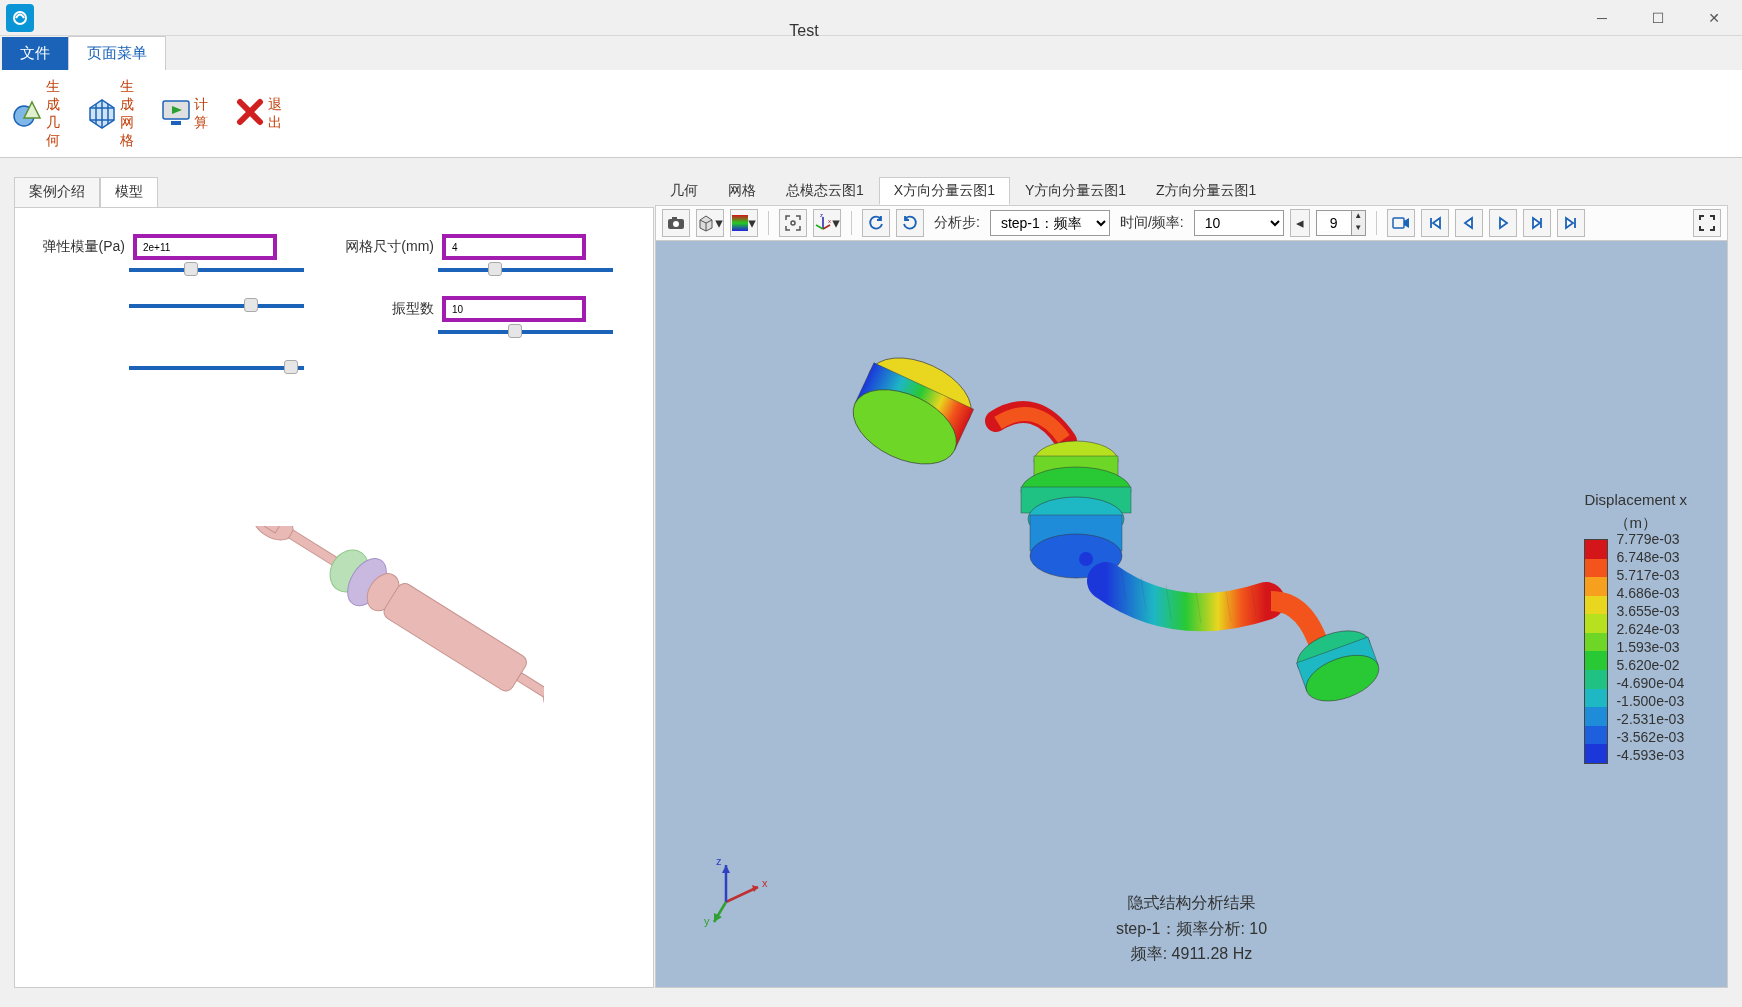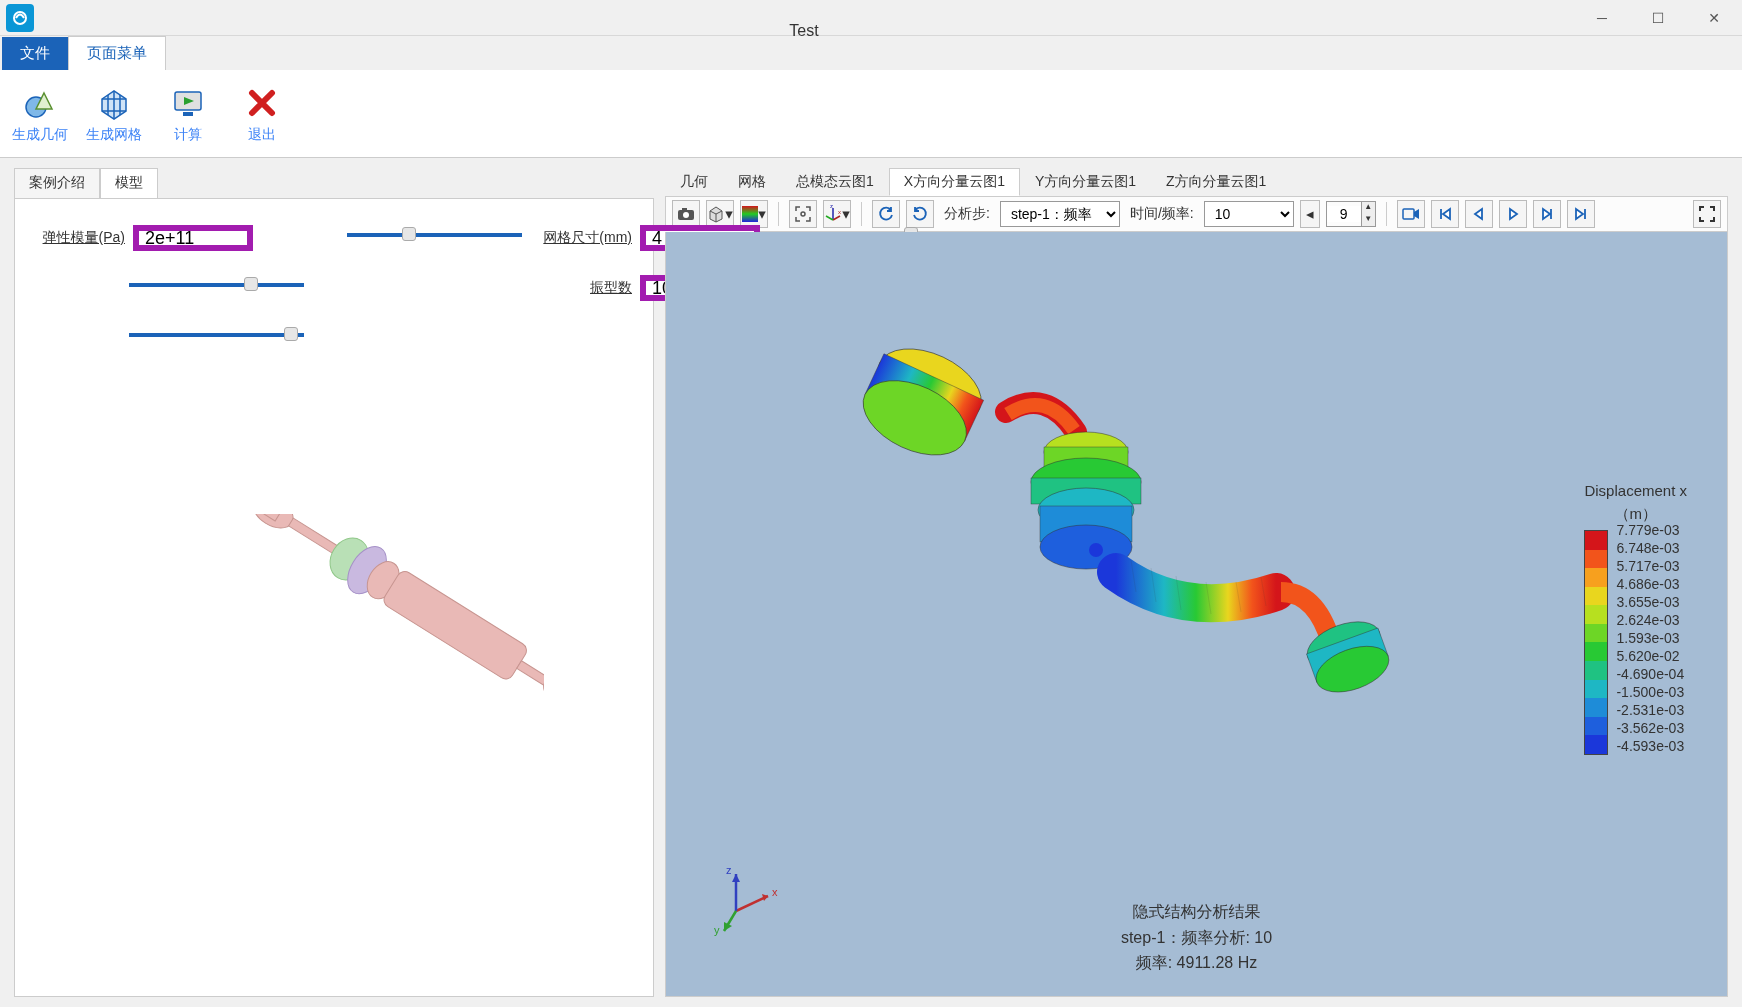--- a/index.html
+++ b/index.html
@@ -12,39 +12,39 @@
 .titlebar .win-btn { width: 56px; height: 36px; display:flex; align-items:center; justify-content:center; color:#555; font-size:14px; }
 
 
 .ribbon-tabs { height: 34px; display:flex; align-items:flex-end; background:#f0f0f0; padding-left:2px; }
 .ribbon-tab { padding: 7px 18px; font-size:15px; cursor:pointer;font-family:Liberation Mono, monospace; }
 .ribbon-tab.file { background:#1b63b8; color:#fff; }
 .ribbon-tab.active { background:#fff; color:#1b63b8; border:1px solid #ccc; border-bottom:none; }
 
 
 .toolbar { height: 88px; background:#fff; border-bottom:1px solid #ccc; display:flex; align-items:center; padding:6px 10px; gap:14px; }
-.tool-btn { display:flex; flex-direction:column; align-items:center; width:60px; cursor:pointer; font-size:14px; color:#3b82f6; }
+.tool-btn { display:flex; align-items:center; width:60px; cursor:pointer; font-size:14px; color:#c2410c; }
 .tool-icon { width:38px; height:38px; margin-bottom:4px; display:flex; align-items:center; justify-content:center; }
 
 
-.main { display:flex; height: calc(1007px - 36px - 34px - 88px); padding: 10px 14px; gap: 11px; background:#f0f0f0; }
+.main { display:flex; height: calc(1007px - 36px - 34px - 88px); padding: 19px 14px; gap: 1px; background:#f0f0f0; }
 .left-pane { width: 640px; display:flex; flex-direction:column; }
 .right-pane { flex:1; display:flex; flex-direction:column; }
 
 
 .left-tabs { display:flex; height:30px; }
 .left-tab { padding:5px 14px; font-size:14px; border:1px solid #ccc; background:#f5f5f5; cursor:pointer; border-bottom:none; }
 .left-tab.active { background:#fff; }
 .left-content { flex:1; background:#fff; border:1px solid #ccc; padding:26px 20px; position:relative; display:flex; flex-direction:column; }
 
 .params { display:grid; grid-template-columns: 1fr 1fr; column-gap: 20px; row-gap: 24px; }
-.param { display:flex; flex-direction:row;text-decoration:underline; }
+.param { display:flex; flex-direction:column; }
 .param-row { display:flex; align-items:center; gap:8px; }
 .param-label { width:90px; font-size:14px; color:#333; text-align:right; }
-.param-input { width:120px; height:26px; border:6px solid #a21caf; padding:2px 6px; font-size:18px; }
+.param-input { width:144px; height:26px; border:4px solid #a21caf; padding:2px 6px; font-size:10px; }
 .slider-track { height:4px; background:#1b63b8; margin-top:8px; margin-left:94px; width:175px; position:relative; }
 .slider-thumb { position:absolute; top:-6px; width:14px; height:14px; background:#e6e6e6; border:1px solid #aaa; border-radius:3px; }
 
 .model-preview { flex:1; display:flex; align-items:center; justify-content:center; margin-top:20px; }
 .model-preview svg { width: 420px; height: 300px; }
 
 
 .right-tabs { display:flex; height:28px; gap:0; font-size:14px; }
 .right-tab { padding:4px 14px; cursor:pointer; border:1px solid transparent; }
 .right-tab.active { border:1px solid #ccc; border-bottom:1px solid #fff; background:#fff;text-align:center; }

